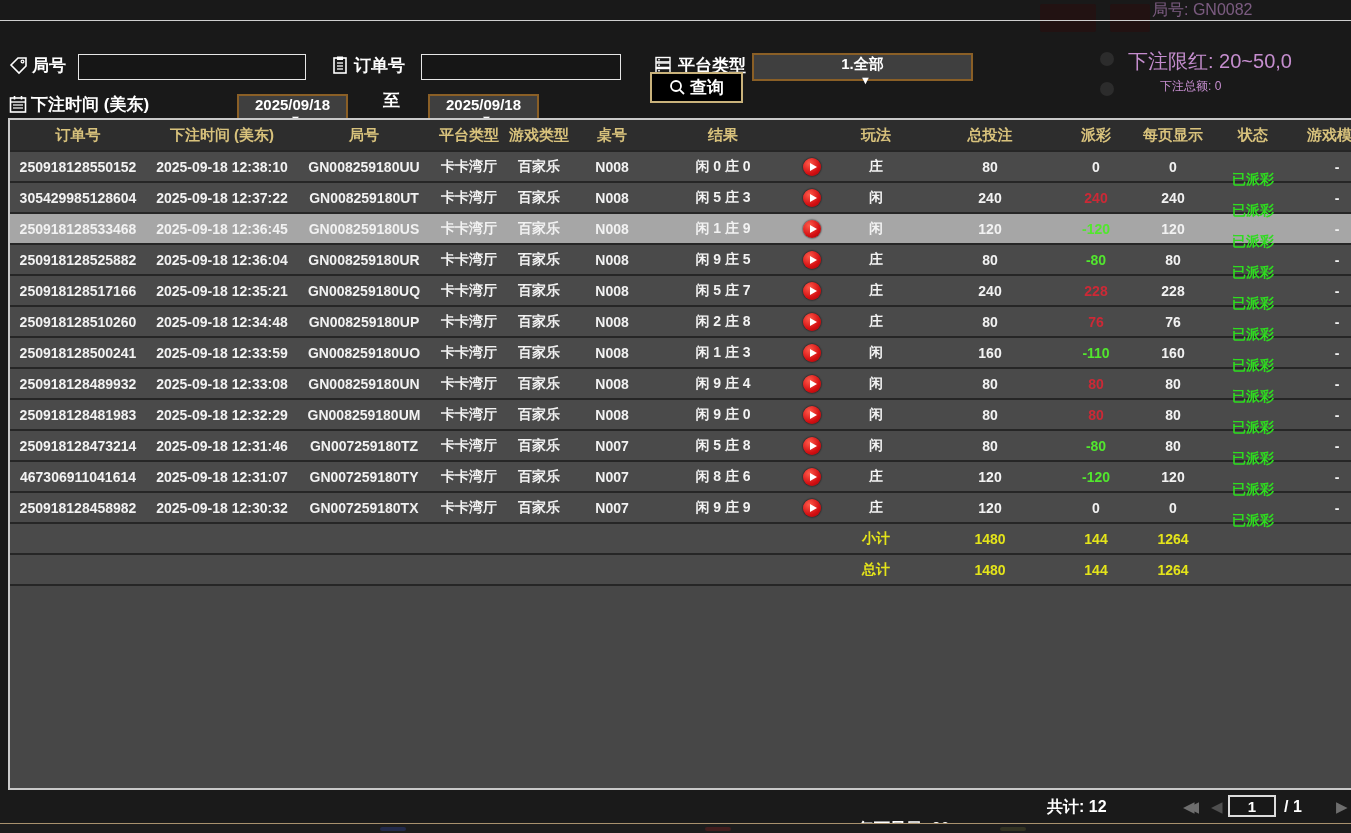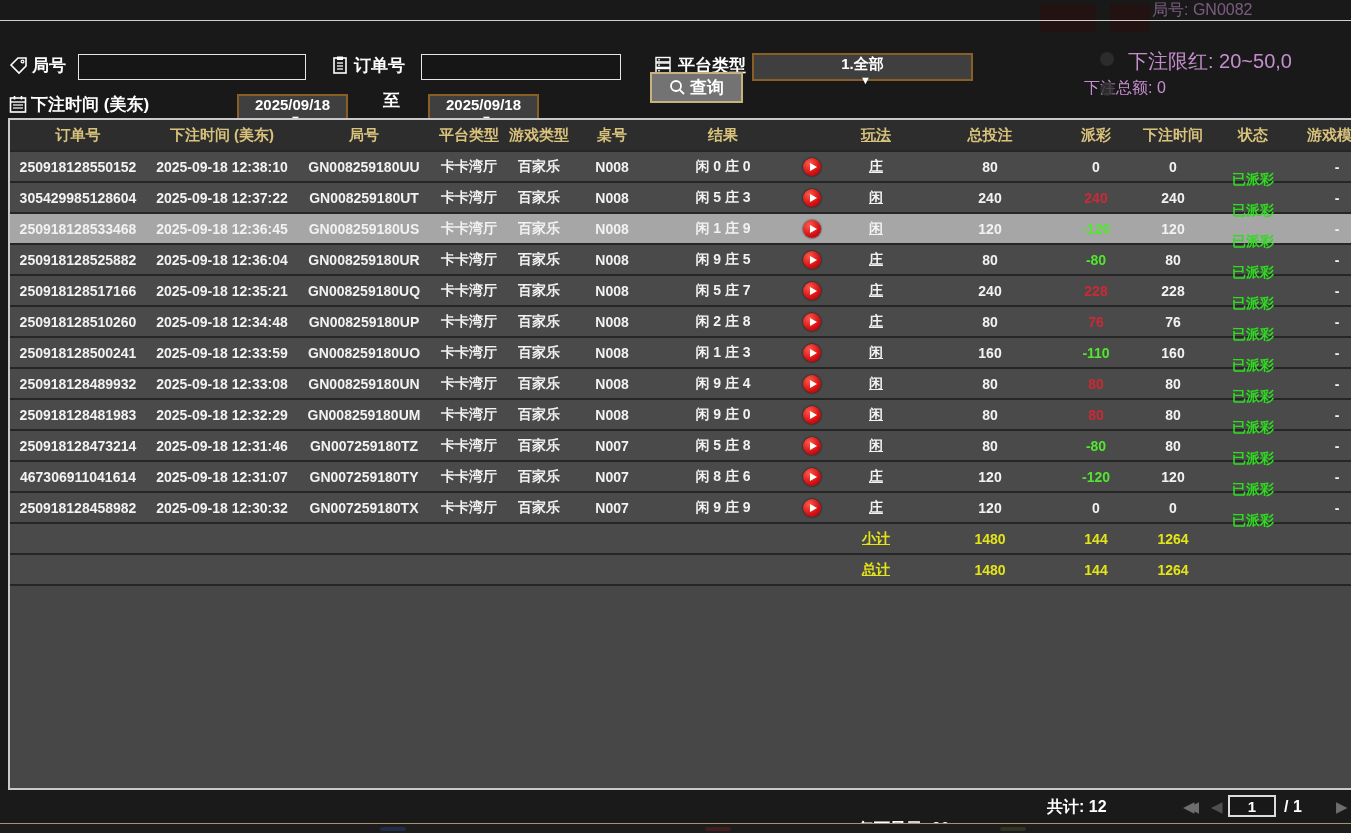--- a/index.html
+++ b/index.html
@@ -22,38 +22,38 @@
   .filters{position:absolute;left:0;top:21px;width:1351px;height:96px;}
   .f-label{position:absolute;color:#ffffff;font-weight:700;font-size:17px;white-space:nowrap;}
   .f-icon{position:absolute;width:20px;height:20px;}
   .f-icon svg{display:block;}
   .t-input{position:absolute;height:26px;background:#161616;border:1px solid #e6e6e6;color:#fff;
     font-size:14px;font-weight:700;padding:0 6px;box-sizing:border-box;outline:none;}
   .d-select{position:absolute;height:28px;background:#3f3f3f;border:2px solid #8a5f26;box-sizing:border-box;
     color:#fff;font-size:15px;font-weight:700;display:flex;align-items:center;justify-content:space-between;
     padding:0 8px;cursor:pointer;flex-direction:column;}
   .d-select .caret{font-size:11px;margin-left:6px;}
-  .query-btn{position:absolute;left:650px;top:51px;width:93px;height:31px;background:#737373;
+  .query-btn{position:absolute;left:650px;top:51px;width:93px;height:31px;background:#000000;
     border:2px solid #c9b27b;box-sizing:border-box;color:#fff;font-size:17px;font-weight:700;
     display:flex;align-items:center;justify-content:center;gap:4px;cursor:pointer;}
 
   
   .table-frame{position:absolute;left:8px;top:118px;width:1376px;height:672px;
     border:2px solid #c9c9c9;box-sizing:border-box;background:#474747;overflow:hidden;}
   .tr{display:flex;height:29px;border-bottom:2px solid #262626;background:#4a4a4a;align-items:center;}
   .tr.header{height:30px;background:#2d2d2d;}
   .tr.selected{background:#a6a6a6;}
   .tr.summary .num{color:#e4e41a;}
   .tr.summary .lbl{color:#e4e41a;}
   .tr.empty-fill{background:#474747;border-bottom:none;height:100%;}
   .td{flex:none;text-align:center;color:#f2f2f2;font-size:14px;font-weight:700;white-space:nowrap;overflow:visible;
     display:flex;align-items:center;justify-content:center;}
   .header .td{color:#d8c27c;font-size:15px;}
   .c1{width:136px;} .c2{width:152px;} .c3{width:132px;} .c4{width:78px;} .c5{width:62px;}
-  .c6{width:84px;} .c7{width:138px;} .c8{width:40px;} .c9{width:88px;text-decoration:underline;} .c10{width:140px;}
+  .c6{width:84px;} .c7{width:138px;} .c8{width:40px;} .c9{width:88px;} .c10{width:140px;}
   .c11{width:72px;} .c12{width:82px;} .c13{width:78px;} .c14{width:90px;}
   .payout-win{color:#cc2936;}
   .payout-loss{color:#52e62e;}
   .payout-zero{color:#f2f2f2;}
   .status-paid{color:#2edc1f;margin-top:27px;}
   .play-btn{width:18px;height:18px;border-radius:50%;background:radial-gradient(circle at 35% 30%,#ff5a4a,#d40f12 60%,#9c0408);
     display:flex;align-items:center;justify-content:center;cursor:pointer;box-shadow:0 0 2px #000;}
   .play-btn .tri{width:0;height:0;border-left:7px solid #fff;border-top:4.5px solid transparent;border-bottom:4.5px solid transparent;margin-left:2px;}
 
   
@@ -68,21 +68,21 @@
   .pg-of{position:absolute;left:1284px;}
   .pg-next{position:absolute;left:1336px;color:#6e6e6e;font-size:15px;cursor:pointer;}
 </style>
 </head>
 <body>
 
 <div class="ghost-block" style="left:1040px;top:4px;width:56px;height:28px;"></div>
 <div class="ghost-block" style="left:1110px;top:4px;width:40px;height:28px;"></div>
 <div class="ghost" style="left:1152px;top:0px;font-size:16px;opacity:.45">局号: GN0082</div>
 <div class="ghost" style="left:1128px;top:48px;font-size:20px;opacity:.8">下注限红: 20~50,0</div>
-<div class="ghost" style="left:1084px;top:78px;font-size:16px;opacity:.8">下注总额: 0</div>
+<div class="ghost" style="left:1160px;top:78px;font-size:12px;opacity:.8">下注总额: 0</div>
 <div class="ghost" style="left:1100px;top:52px;width:14px;height:14px;background:#313131;border-radius:50%;opacity:.8"></div>
 <div class="ghost" style="left:1100px;top:82px;width:14px;height:14px;background:#313131;border-radius:50%;opacity:.8"></div>
 
 <div class="top-line"></div>
 
 <div class="filters">
 
   <span class="f-icon" style="left:9px;top:35px;">
     <svg width="20" height="20" viewBox="0 0 20 20">
         <path d="M2 9 L9 2 H17 V10 L10 17 Z" fill="none" stroke="#fff" stroke-width="1.6"></path>
@@ -159,21 +159,21 @@
       <div class="td c2">下注时间 (美东)</div>
       <div class="td c3">局号</div>
       <div class="td c4">平台类型</div>
       <div class="td c5">游戏类型</div>
       <div class="td c6">桌号</div>
       <div class="td c7">结果</div>
       <div class="td c8"></div>
       <div class="td c9">玩法</div>
       <div class="td c10">总投注</div>
       <div class="td c11">派彩</div>
-      <div class="td c12">下注时间</div>
+      <div class="td c12">每页显示</div>
       <div class="td c13">状态</div>
       <div class="td c14">游戏模式</div>
     </div>
   <div id="rows-container">
   <div class="tr">
     <div class="td c1">250918128550152</div>
     <div class="td c2">2025-09-18 12:38:10</div>
     <div class="td c3">GN008259180UU</div>
     <div class="td c4">卡卡湾厅</div>
     <div class="td c5">百家乐</div>

